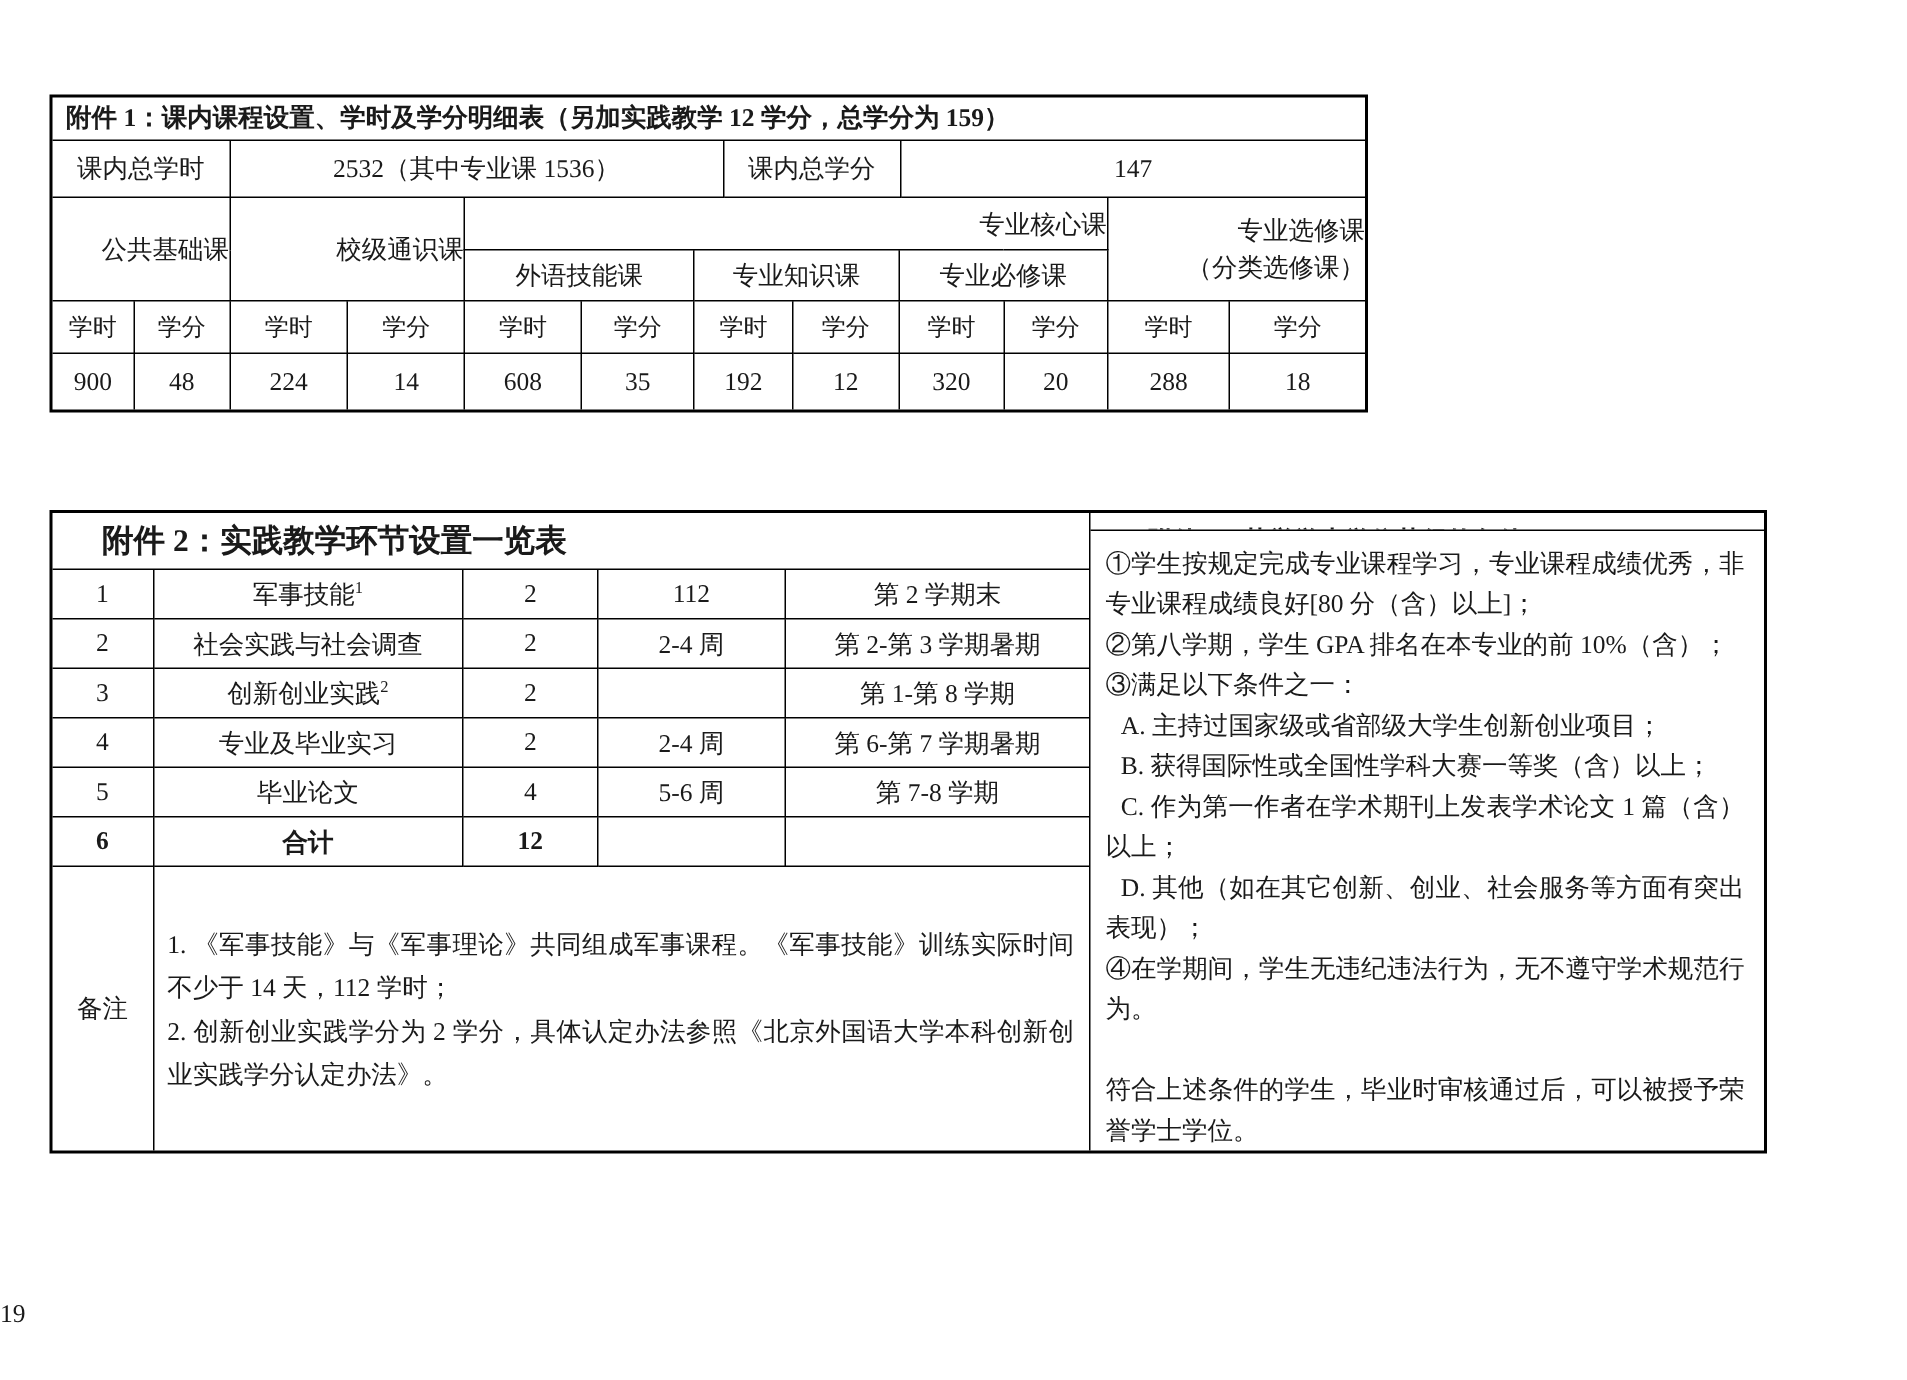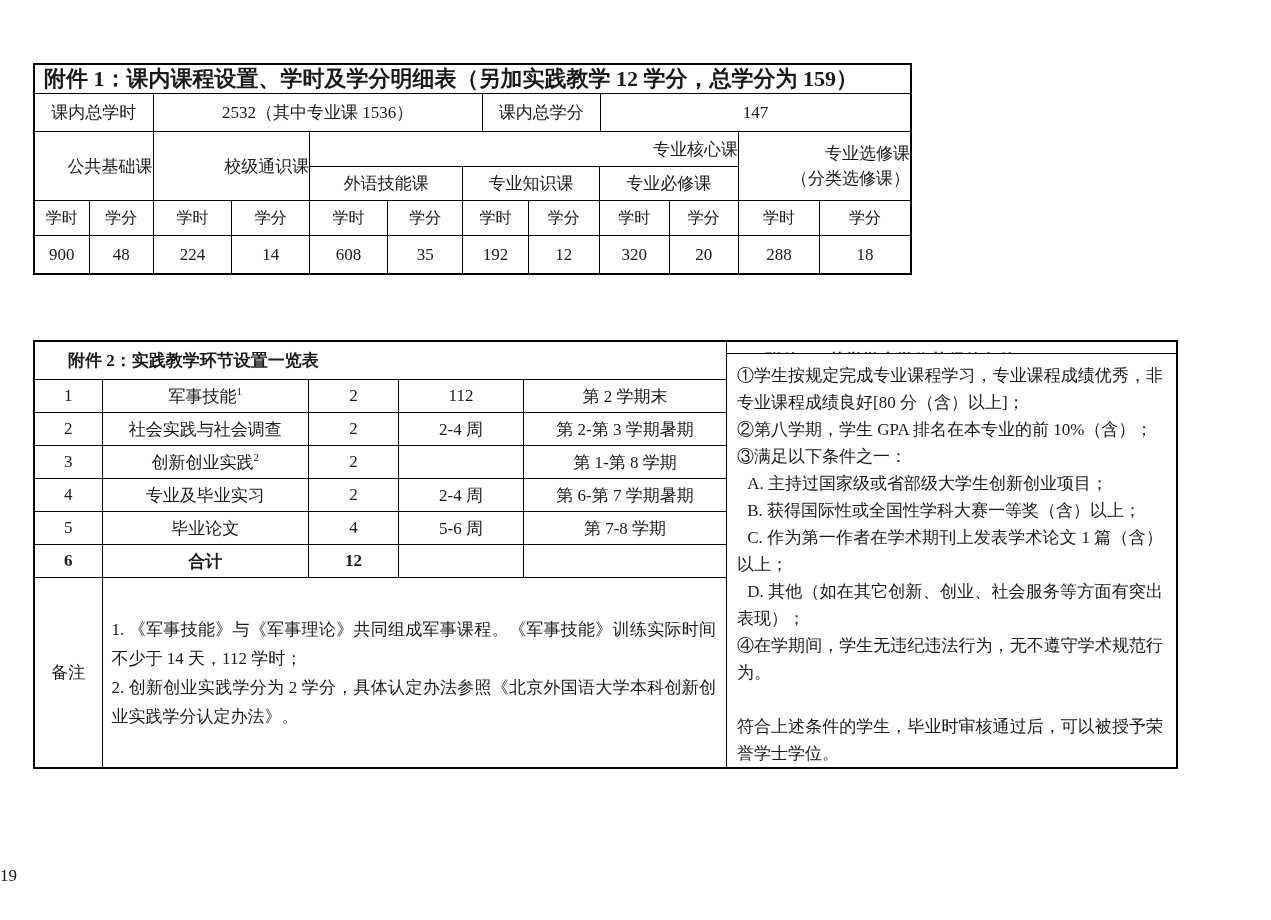--- a/index.html
+++ b/index.html
@@ -7,37 +7,37 @@
     position:relative; width:1271px; height:920px; background:#ffffff;
     color:#1a1a1a; font-family:"Liberation Serif","DejaVu Serif",serif;
     font-size:17px; overflow:hidden;
   }
   table { border-collapse:collapse; width:100%; table-layout:fixed; }
   td { border:1px solid #000; text-align:center; vertical-align:middle; padding:0; overflow:hidden; }
   .tbl-title { font-weight:bold; border-bottom:1px solid #000; white-space:nowrap; overflow:hidden; }
 
   
   .t1-wrap { position:absolute; left:33px; top:63px; width:875px; border:2px solid #000; background:#fff; }
-  .t1-title { height:28px; line-height:28px; padding-left:9px; font-size:22px; }
+  .t1-title { height:28px; line-height:28px; padding-left:9px; font-size:17px; }
   .t1-totals td { height:37px; border-top:none; }
   .t1-totals td:first-child, .t1-main td:first-child { border-left:none; }
   .t1-totals td:last-child,  .t1-main td:last-child  { border-right:none; }
   .t1-main tr:first-child td { border-top:none; }
   .t1-main tr:last-child td  { border-bottom:none; }
   .r-group1 td { height:34px;text-align:right; }
   .r-group2 td { height:33px;margin-top:20px; }
   .r-units td  { height:34px; font-size:16px; }
   .r-values td { height:37px; }
   .blk { display:block; line-height:1.5; }
 
   
   .block2 { position:absolute; left:33px; top:340px; width:1141px; height:425px; border:2px solid #000; display:flex; background:#fff; }
   .b2-left  { width:692px; border-right:1px solid #000; display:flex; flex-direction:column; box-sizing:border-box; }
   .b2-right { flex:1; display:flex; flex-direction:column; min-width:0; }
-  .t2-title { height:37px; line-height:37px; padding-left:33px; font-size:17px; }
+  .t2-title { height:37px; line-height:37px; padding-left:33px; font-size:21px; }
   .t3-title { height:37px; line-height:37px; padding-left:38px; font-size:17px; }
   .t2 { flex:1; }
   .t2 td:first-child { border-left:none; }
   .t2 td:last-child  { border-right:none; }
   .t2 tr:first-child td { border-top:none; }
   .t2 tr:last-child td  { border-bottom:none; }
   .t2 .h-row td { height:35px; }
   .t2 .d-row td { height:32px; }
   .row-total td { font-weight:bold; }
   sup { font-size:11px; }

